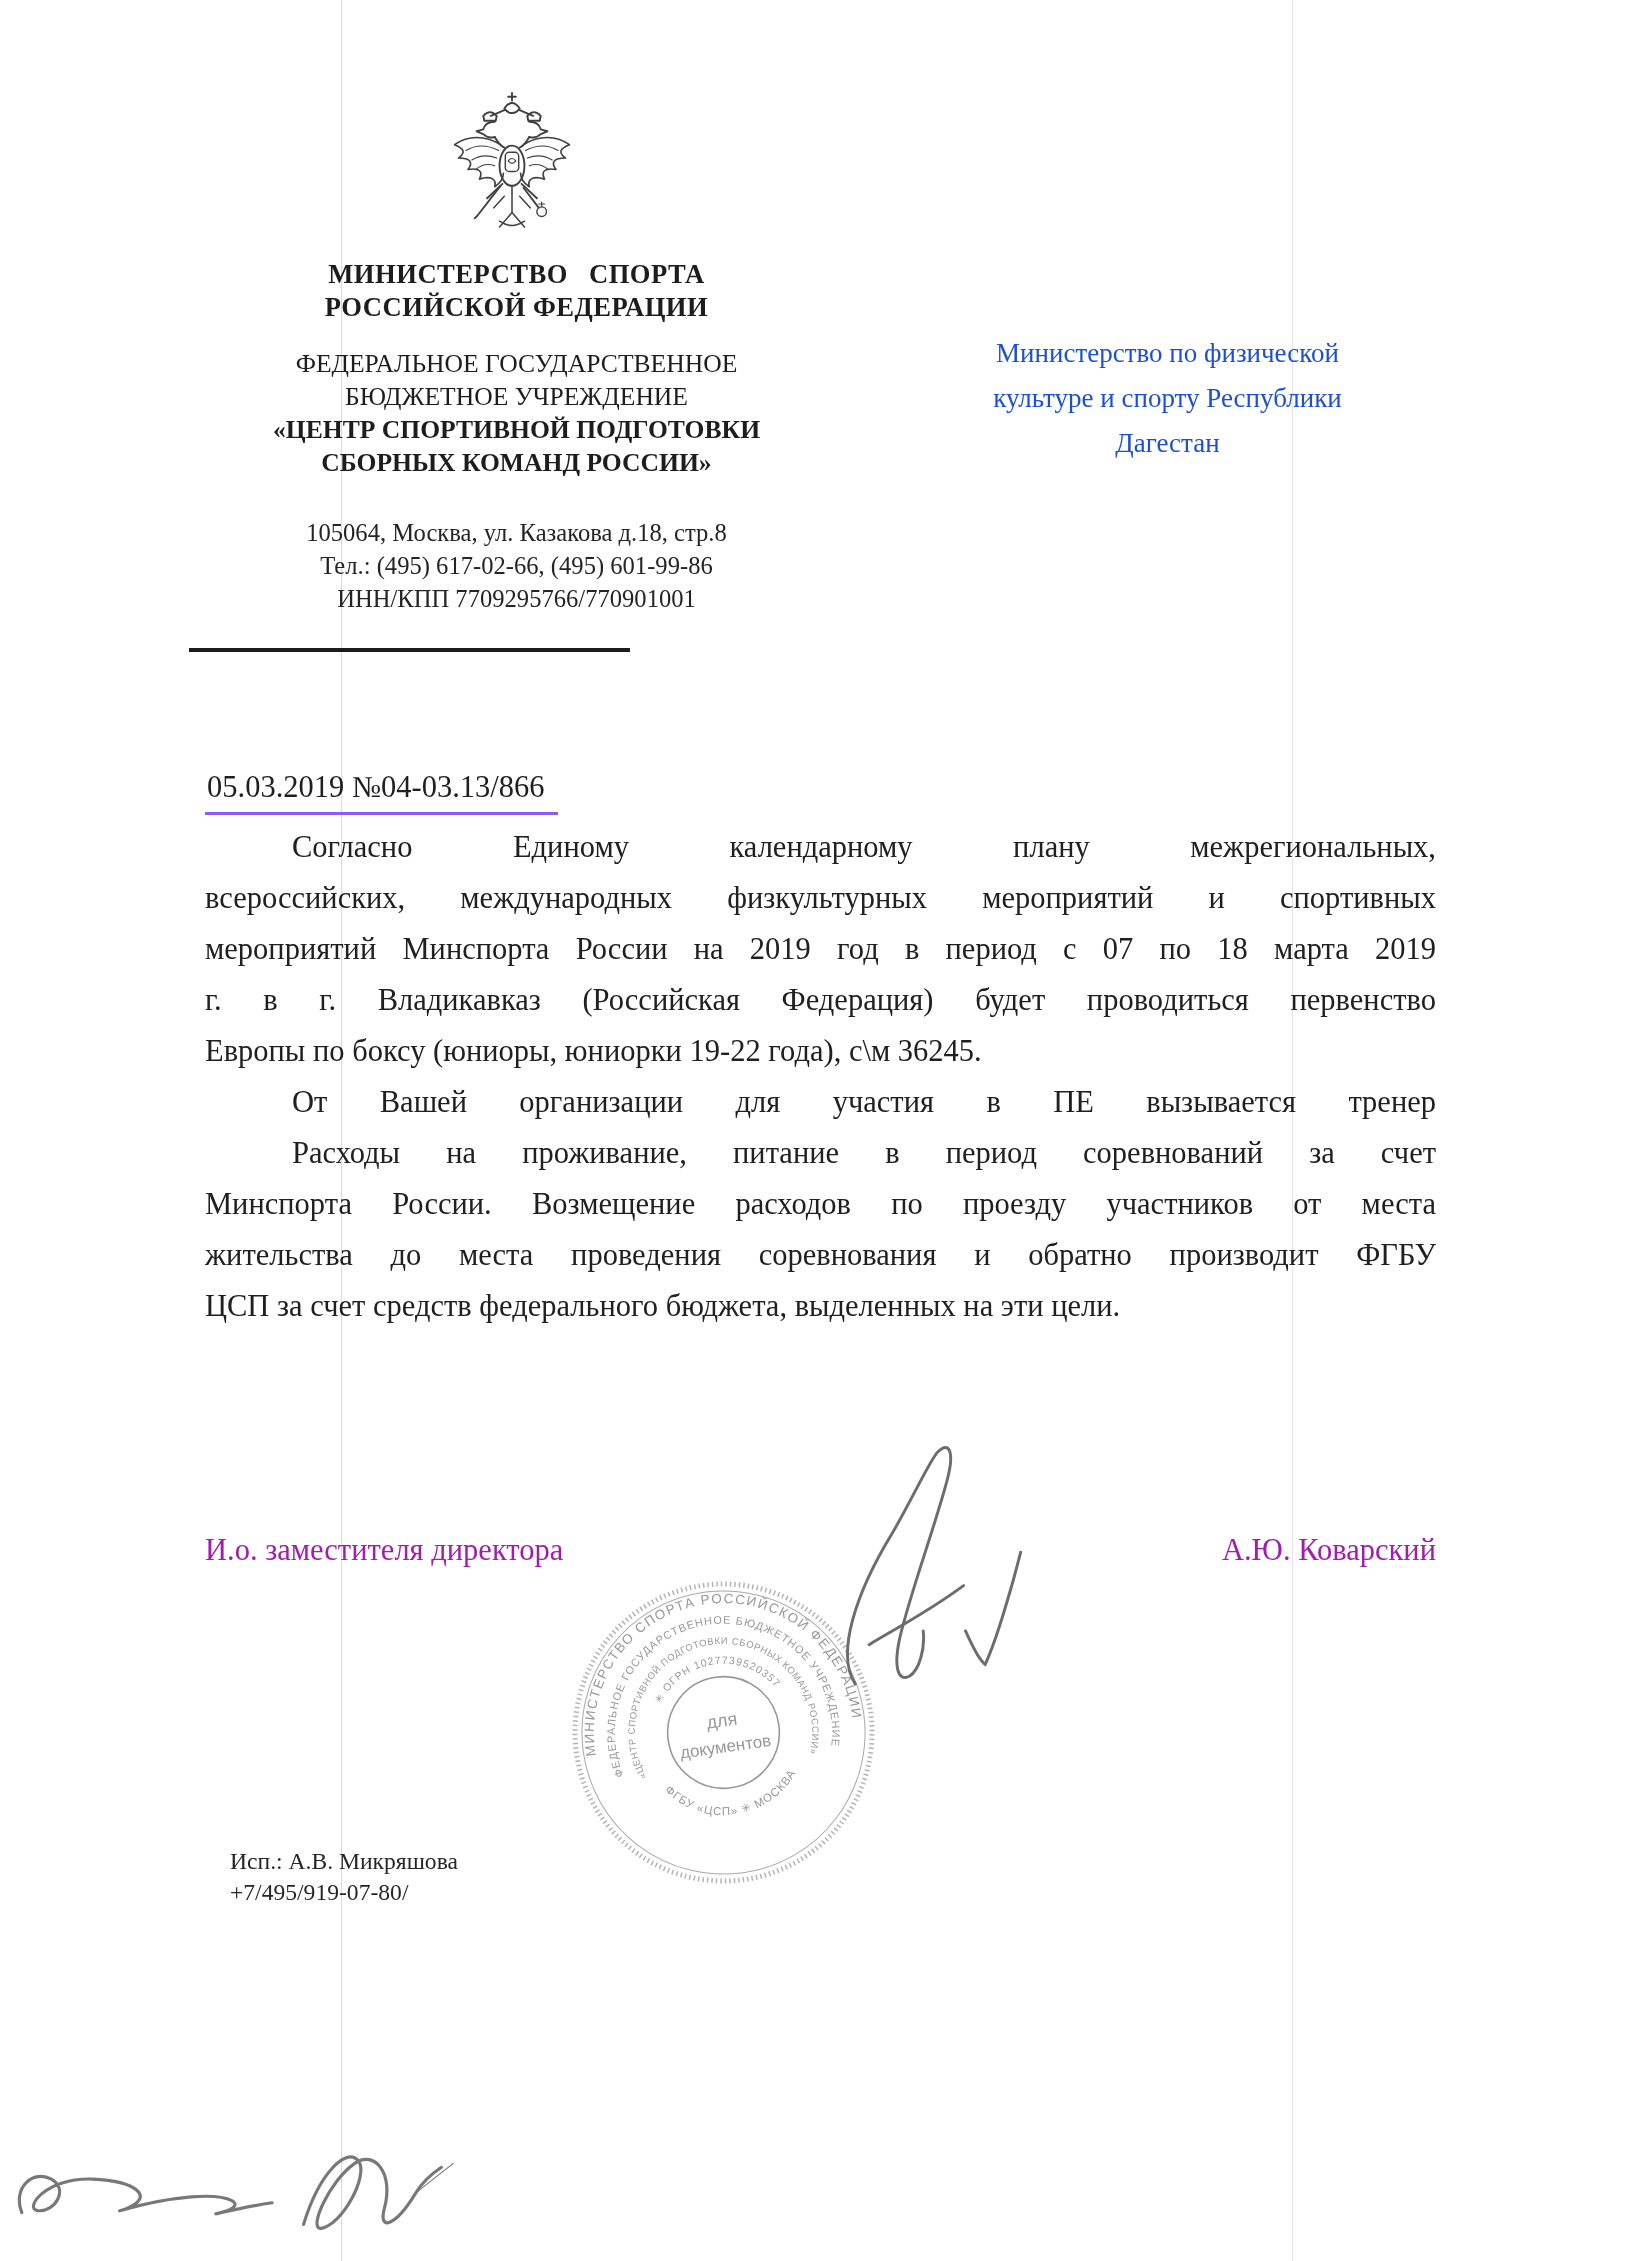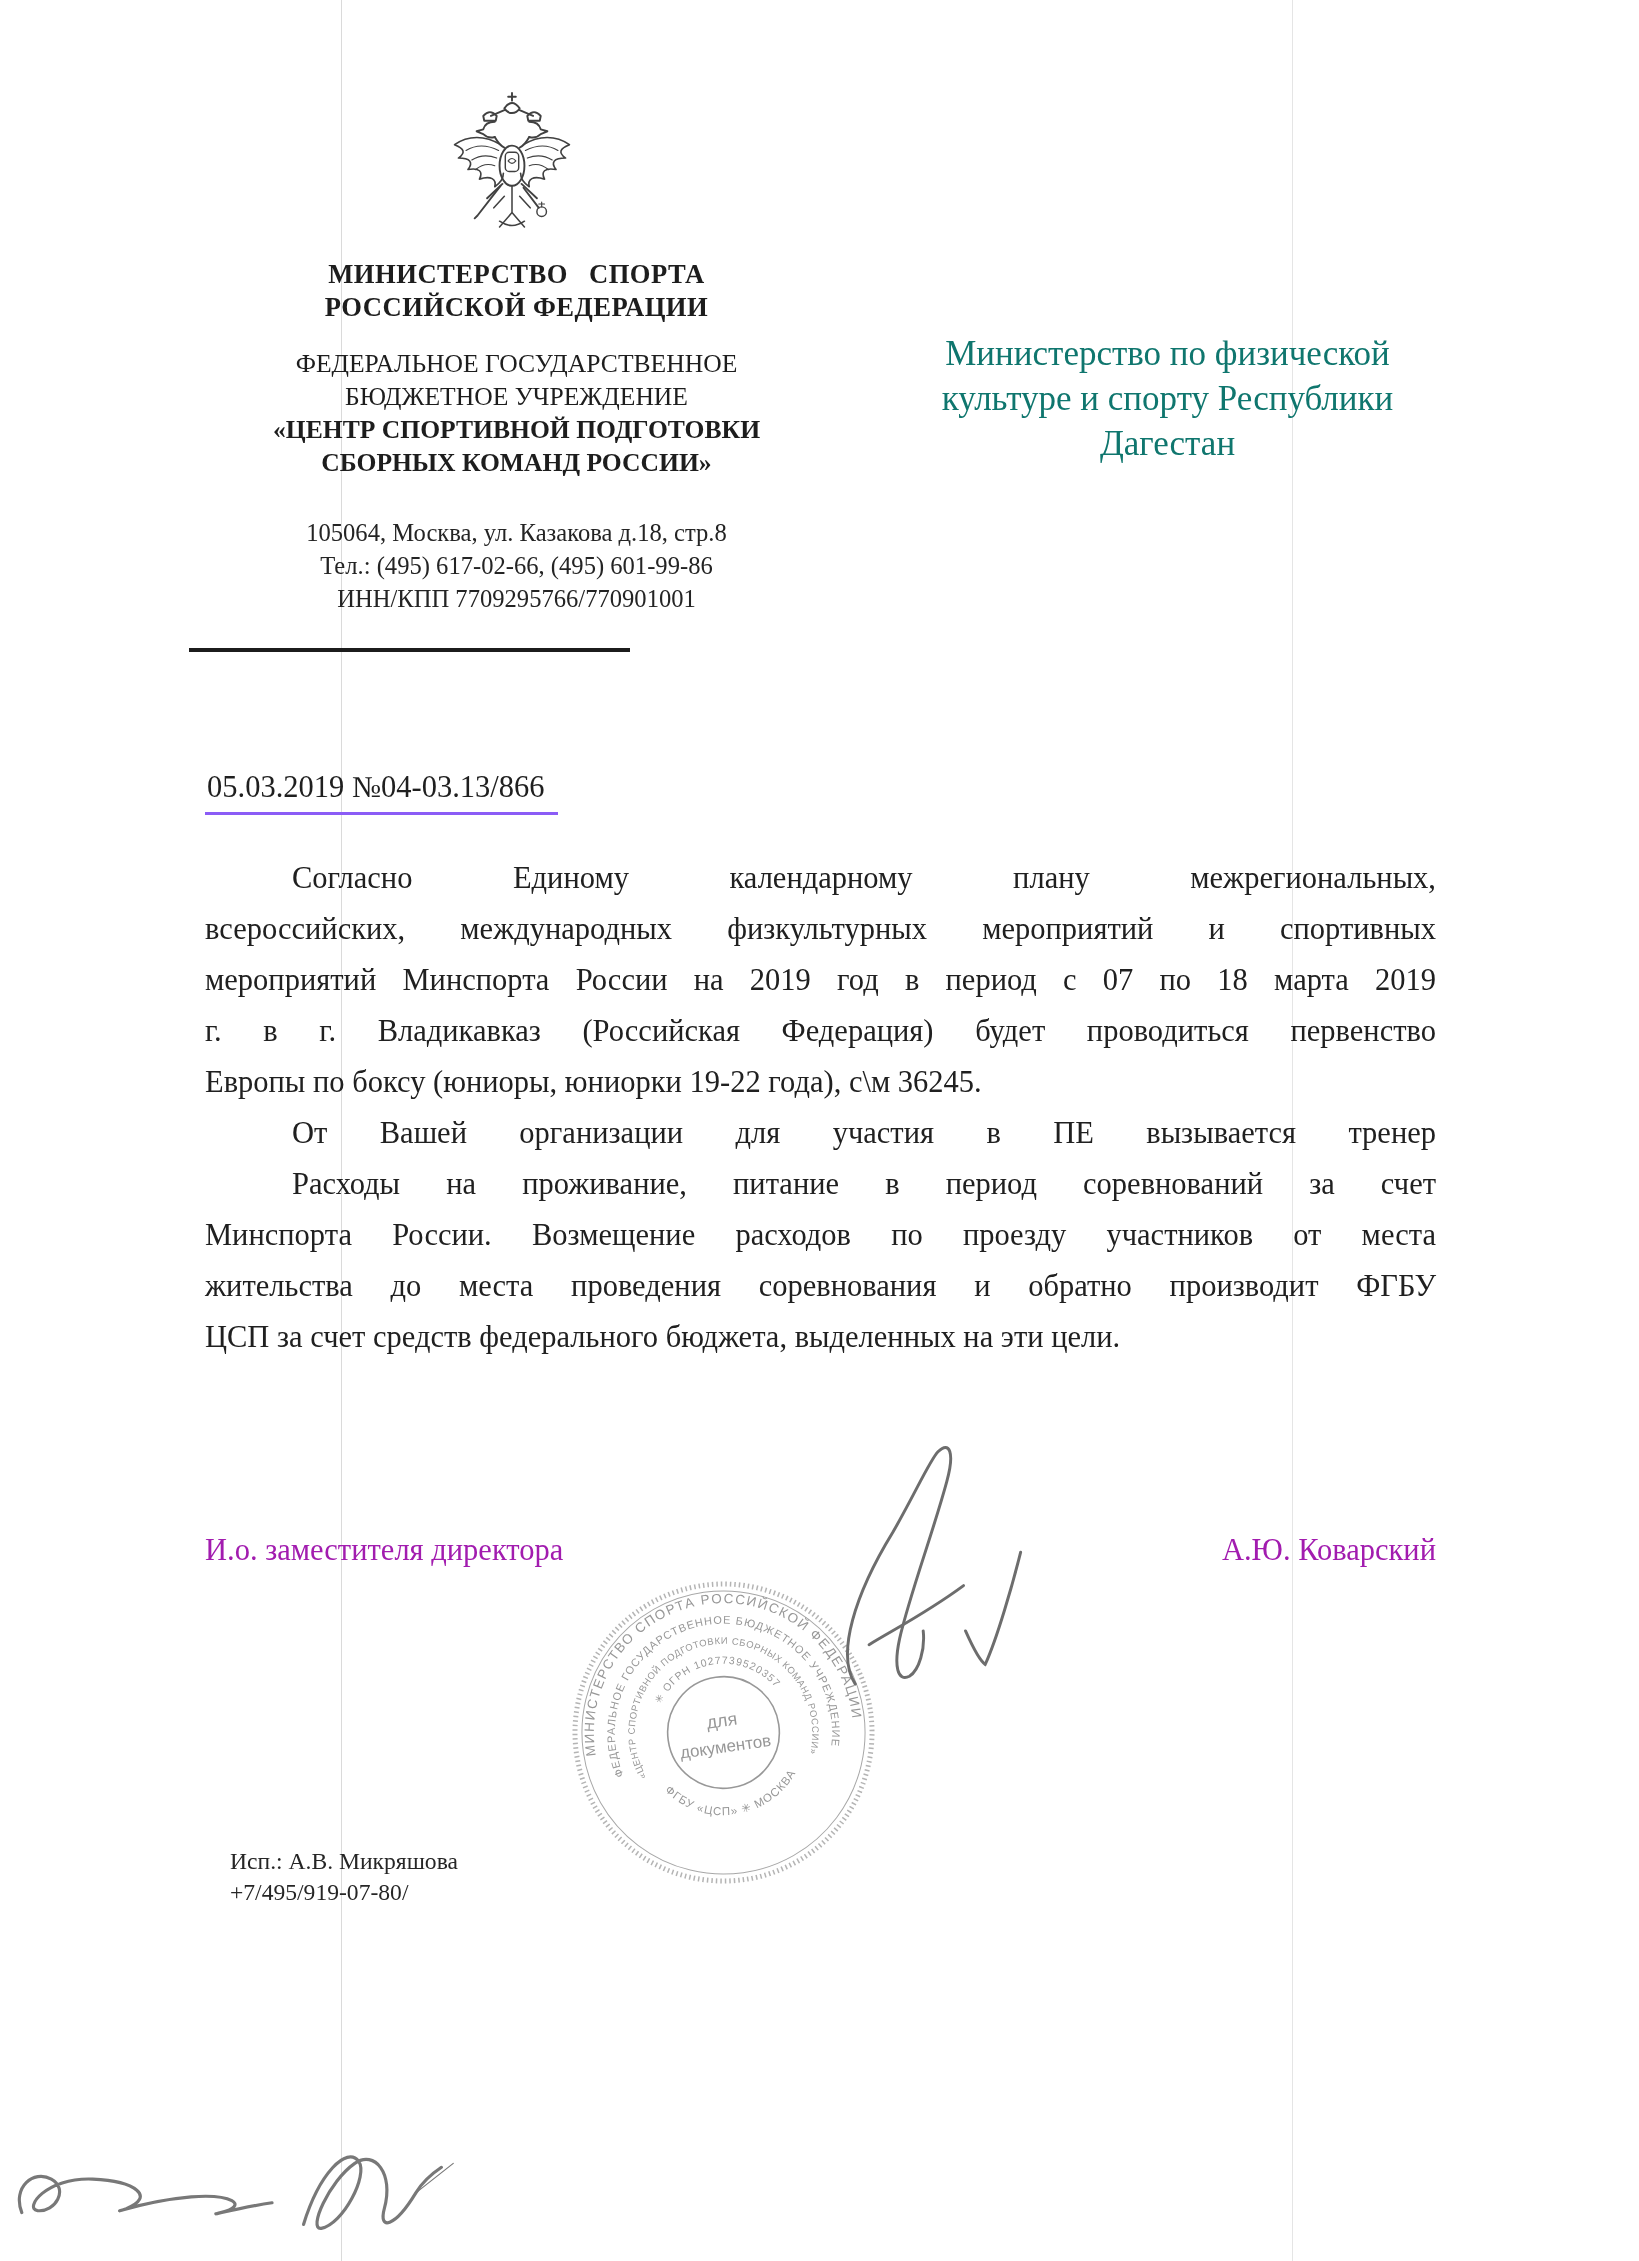--- a/index.html
+++ b/index.html
@@ -23,31 +23,31 @@
   .ministry { font-weight: bold; font-size: 26.6px; line-height: 32.5px; letter-spacing: 0.5px; }
   .ministry .l1 { word-spacing: 13.8px; }
   .org { margin-top: 23.6px; font-size: 25.6px; line-height: 33px; }
   .org .b { font-weight: bold; }
   .contacts { margin-top: 37px; font-size: 24.6px; line-height: 33px; color: #242424; }
 
   .rule { position: absolute; left: 189px; top: 648px; width: 441px; height: 3.9px; background: #1c1c1c; }
 
   .recipient {
     position: absolute; left: 936px; top: 331px; width: 463px;
-    font-size: 35px; line-height: 45px; text-align: center; color: #0f766e;
+    font-size: 27px; line-height: 45px; text-align: center; color: #1d4ed8;
   }
 
   .refline {
     position: absolute; left: 205px; top: 770px;
     font-size: 30.5px; color: #1f1f1f;
     border-bottom: 3px solid #8b5cf6;
     padding: 0 13.8px 6.9px 2px;
   }
 
-  .bodytext { position: absolute; left: 205px; top: 853px; width: 1231px; font-size: 30.5px; color: #202020; }
+  .bodytext { position: absolute; left: 205px; top: 822px; width: 1231px; font-size: 30.5px; color: #202020; }
   .jline { text-align: justify; text-align-last: justify; line-height: 51px; height: 51px; white-space: normal; }
   .jline.last { text-align-last: left; }
   .jline.indent { text-indent: 87px; }
 
   .signrow {
     position: absolute; left: 205px; top: 1533px; width: 1231px;
     display: flex; justify-content: space-between;
     font-size: 30.5px; color: #a21caf;
   }
 

